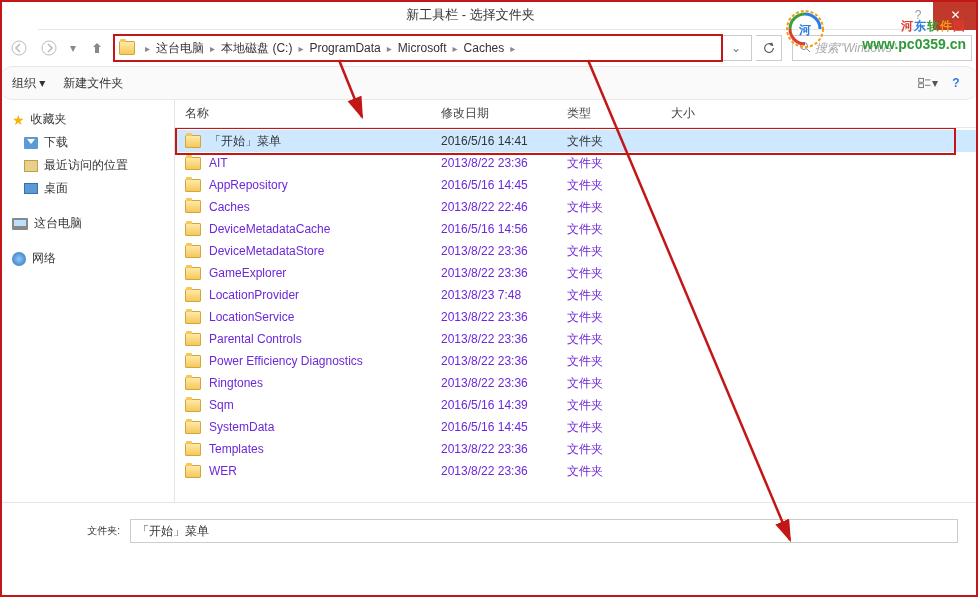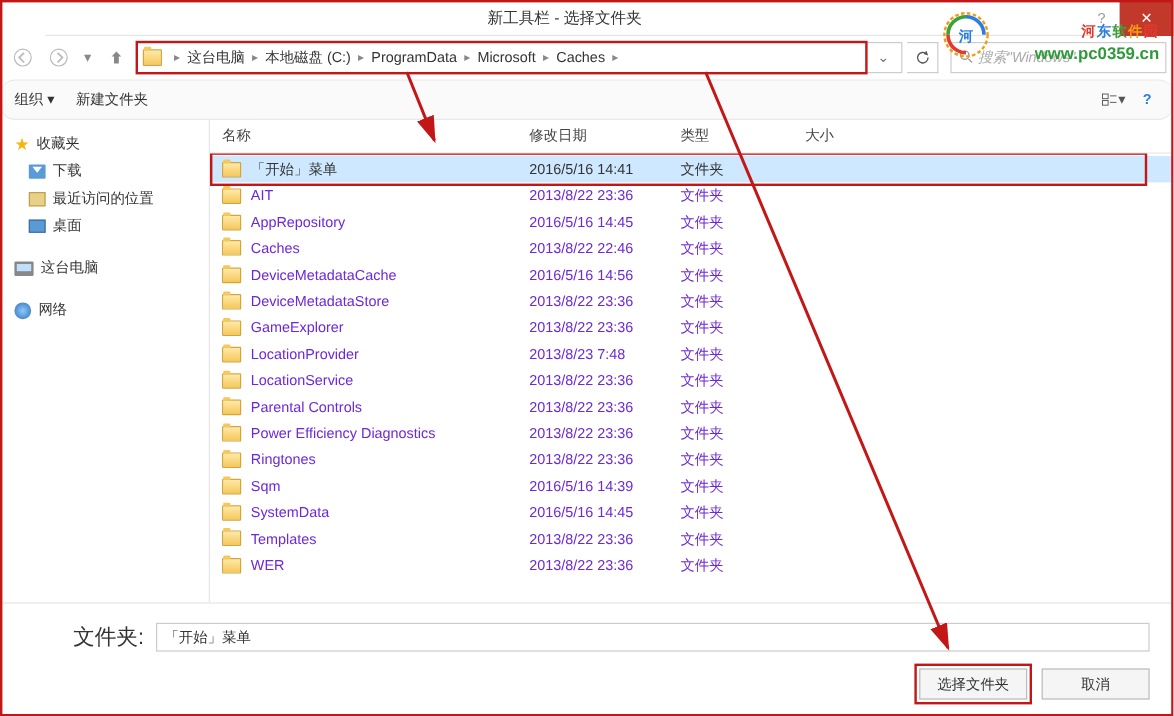--- a/index.html
+++ b/index.html
@@ -52,21 +52,21 @@
 .col-size { width: 80px; font-family: Liberation Serif, serif; }
 .fl-rows { flex: 1; overflow-y: auto; padding-top: 2px; }
 .fl-row { display: flex; align-items: center; height: 22px; padding-left: 10px; color: #6d28d9; position: relative; }
 .fl-row.selected { background: #cde8ff; color: #333; }
 .sel-border { position: absolute; top: -3px; left: 0; right: 22px; bottom: -3px; border: 2px solid #c31616; pointer-events: none; }
 .fldr-ico { width: 16px; height: 13px; background: linear-gradient(#ffe9a8, #f5c85b); border: 1px solid #d4a63a; border-radius: 1px; position: relative; margin-right: 8px; flex-shrink: 0; }
 .fldr-ico::before { content: ""; position: absolute; top: -3px; left: 0; width: 6px; height: 3px; background: #f5c85b; border-radius: 1px 1px 0 0; }
 
 .footer-wrap { border-top: 1px solid #e5e5e5; }
 .footer1 { display: flex; align-items: center; padding: 12px 20px 0 20px; height: 44px; }
-.fname-label { width: 110px; text-align: right; padding-right: 10px; color: #333; font-size: 18px; }
+.fname-label { width: 110px; text-align: right; padding-right: 10px; color: #333; font-size: 10px; }
 .fname-input { flex: 1; height: 24px; border: 1px solid #ccc; padding: 0 6px; color: #333; background: #fff; }
 .footer2 { display: flex; justify-content: flex-end; align-items: center; padding: 10px 20px 14px 20px; gap: 12px; }
 .dlg-btn { min-width: 90px; height: 26px; border: 1px solid #bbb; background: #f5f5f5; color: #333; padding: 0 14px; display: flex; align-items: center; justify-content: center; }
 .dlg-btn.primary-hl { position: relative; }
 .btn-hl { position: absolute; top: -5px; left: -5px; right: -5px; bottom: -5px; border: 2px solid #c31616; pointer-events: none; }
 
 .watermark { position: absolute; top: 10px; right: 12px; z-index: 300; text-align: right; pointer-events: none; }
 .wm-top { font-size: 22px; font-weight: bold; letter-spacing: 1px; font-family: "KaiTi","STKaiti",serif; }
 .wm-top .r { color: #e23b2e; } .wm-top .b { color: #2a7de1; } .wm-top .g { color: #3aa23a; } .wm-top .o { color: #f39c12; }
 .wm-url { font-size: 14px; color: #2e9a3a; font-weight: bold; }
@@ -317,21 +317,21 @@
         <div class="fl-row">
           <div class="col-name" style="display:flex;align-items:center">
             <span class="fldr-ico"></span>
             <span>SystemData</span>
           </div>
           <div class="col-date">2016/5/16 14:45</div>
           <div class="col-type">文件夹</div>
           <div class="col-size"></div>
         </div>
         <div class="fl-row">
-          <div class="col-name" style="display:flex;align-items:flex-start">
+          <div class="col-name" style="display:flex;align-items:center">
             <span class="fldr-ico"></span>
             <span>Templates</span>
           </div>
           <div class="col-date">2013/8/22 23:36</div>
           <div class="col-type">文件夹</div>
           <div class="col-size"></div>
         </div>
         <div class="fl-row">
           <div class="col-name" style="display:flex;align-items:center">
             <span class="fldr-ico"></span>
@@ -342,27 +342,20 @@
           <div class="col-size"></div>
         </div>
       </div>
   </div>
 </div>
 
 <div class="footer-wrap">
   <div class="footer1">
     <div class="fname-label">文件夹:</div>
     <input class="fname-input" value="「开始」菜单" style="">
-  </div>
-  <div class="footer2">
-    <button class="dlg-btn primary-hl">
-      <span>选择文件夹</span>
-      <span class="btn-hl"></span>
-    </button>
-    <button class="dlg-btn">取消</button>
   </div>
 </div>
 
 <div class="wm-logo">
   <svg viewBox="0 0 42 42">
       <circle cx="21" cy="21" r="18" fill="none" stroke="#f39c12" stroke-width="2" stroke-dasharray="3 2"></circle>
       <path d="M21 6 A15 15 0 0 1 36 21" stroke="#2a7de1" stroke-width="3" fill="none"></path>
       <path d="M6 21 A15 15 0 0 1 21 6" stroke="#3aa23a" stroke-width="3" fill="none"></path>
       <path d="M21 36 A15 15 0 0 1 6 21" stroke="#e23b2e" stroke-width="3" fill="none"></path>
       <text x="21" y="26" text-anchor="middle" font-size="12" fill="#2a7de1" font-weight="bold">河</text>

